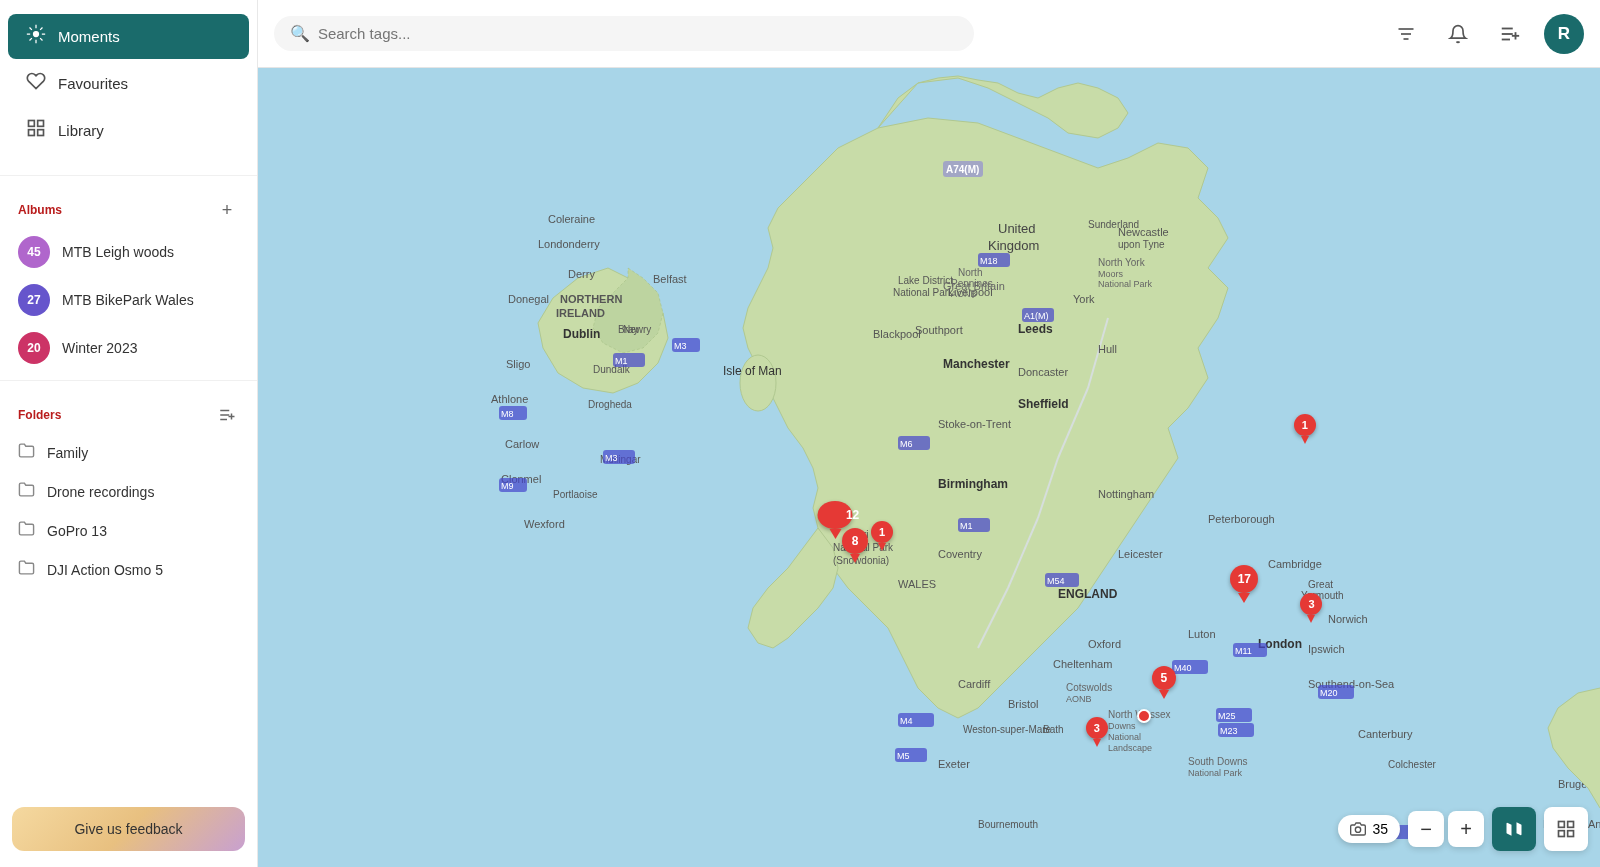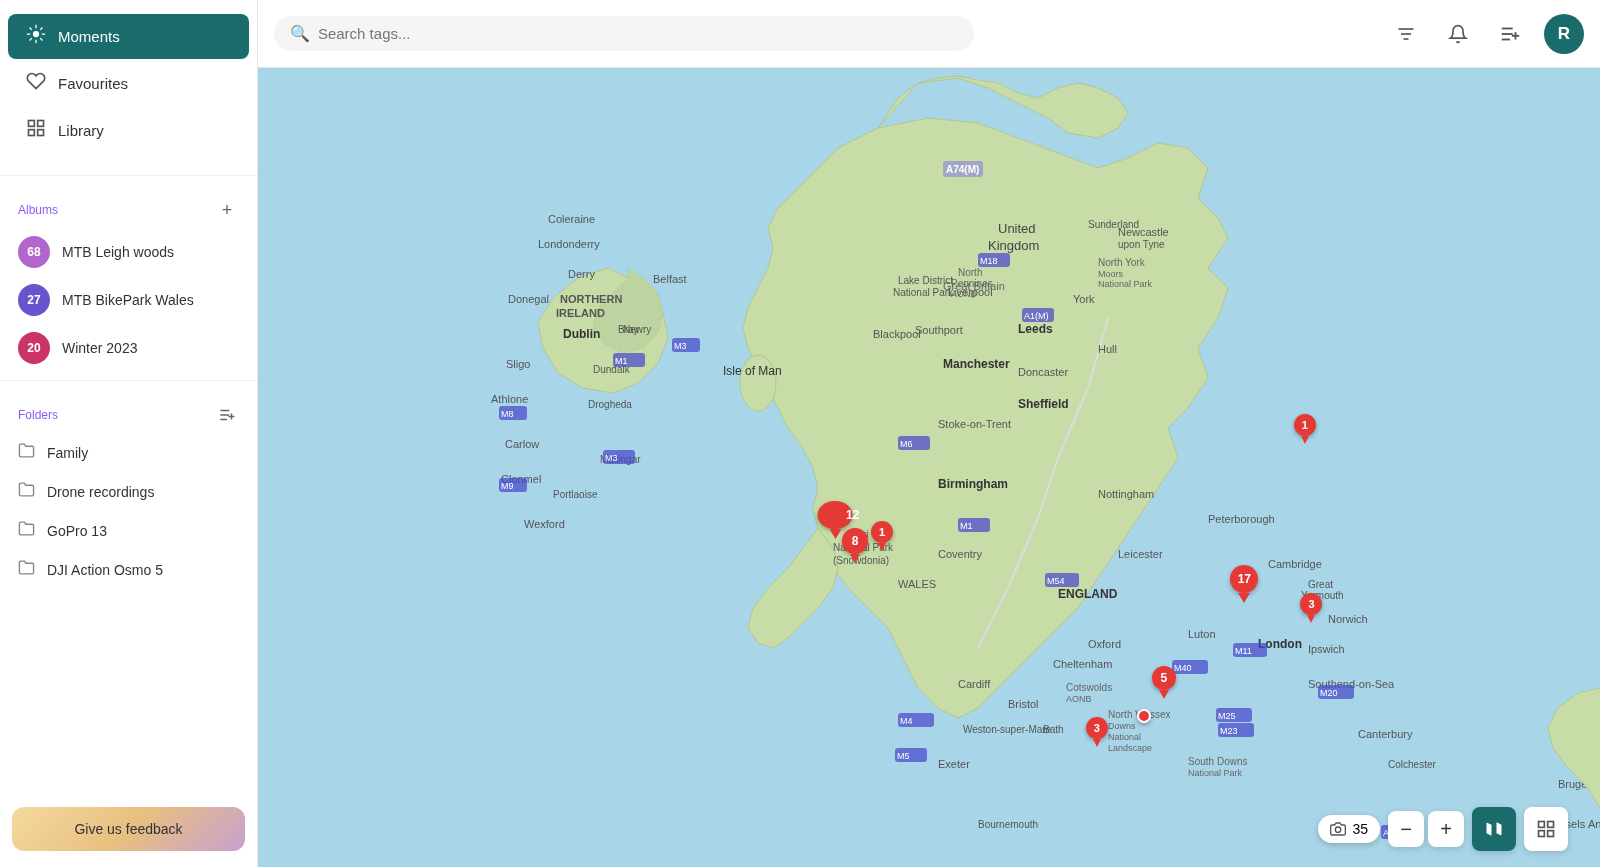--- a/index.html
+++ b/index.html
@@ -41,21 +41,21 @@
       padding: 10px 18px; cursor: pointer; font-size: 15px; color: #333;
       border-radius: 8px; margin: 2px 8px;
     }
     .nav-item.active { background: #1a6b6b; color: white; }
     .nav-item .nav-icon { font-size: 18px; }
 
     .section-header {
       display: flex; align-items: center; justify-content: space-between;
       padding: 10px 18px 6px; margin-top: 4px;
     }
-    .section-title { font-size: 12px; color: #8b5cf6; font-weight: 400; text-transform: none; letter-spacing: 0; }
+    .section-title { font-size: 12px; color: #b91c1c; font-weight: 700; text-transform: none; letter-spacing: 0; }
     .section-add { cursor: pointer; color: #666; font-size: 18px; display: flex; align-items: center; justify-content: center; width: 24px; height: 24px; border-radius: 4px; }
 
     .album-item {
       display: flex; align-items: center; gap: 12px;
       padding: 8px 18px; cursor: pointer; font-size: 14px; color: #333;
     }
     .album-badge {
       width: 32px; height: 32px; border-radius: 50%; color: white;
       font-size: 12px; font-weight: 600; display: flex; align-items: center; justify-content: center; flex-shrink: 0;
     }
@@ -84,21 +84,21 @@
 
     
     .map-bg {
       width: 100%; height: 100%;
       background: #a8d5e8;
       position: relative; overflow: hidden;
     }
 
     
     .map-controls {
-      position: absolute; bottom: 16px; right: 32px;
+      position: absolute; bottom: 16px; right: 12px;
       display: flex; align-items: center; gap: 8px;
     }
     .map-counter {
       background: white; border-radius: 20px; padding: 6px 12px;
       display: flex; align-items: center; gap: 6px; font-size: 14px; font-weight: 500;
       box-shadow: 0 2px 6px rgba(0,0,0,0.2);
     }
     .zoom-controls {
       display: flex; gap: 4px;
     }
@@ -202,21 +202,21 @@
     </div>
 
     <div class="divider"></div>
 
     <div class="section-header">
       <span class="section-title">Albums</span>
       <span class="section-add">+</span>
     </div>
 
     <div class="album-item">
-      <div class="album-badge" style="background: #b066cc;">68</div>
+      <div class="album-badge" style="background: #b066cc;">45</div>
       <span>MTB Leigh woods</span>
     </div>
     <div class="album-item">
       <div class="album-badge" style="background: #6655cc;">27</div>
       <span>MTB BikePark Wales</span>
     </div>
     <div class="album-item">
       <div class="album-badge" style="background: #cc3366;">20</div>
       <span>Winter 2023</span>
     </div>

